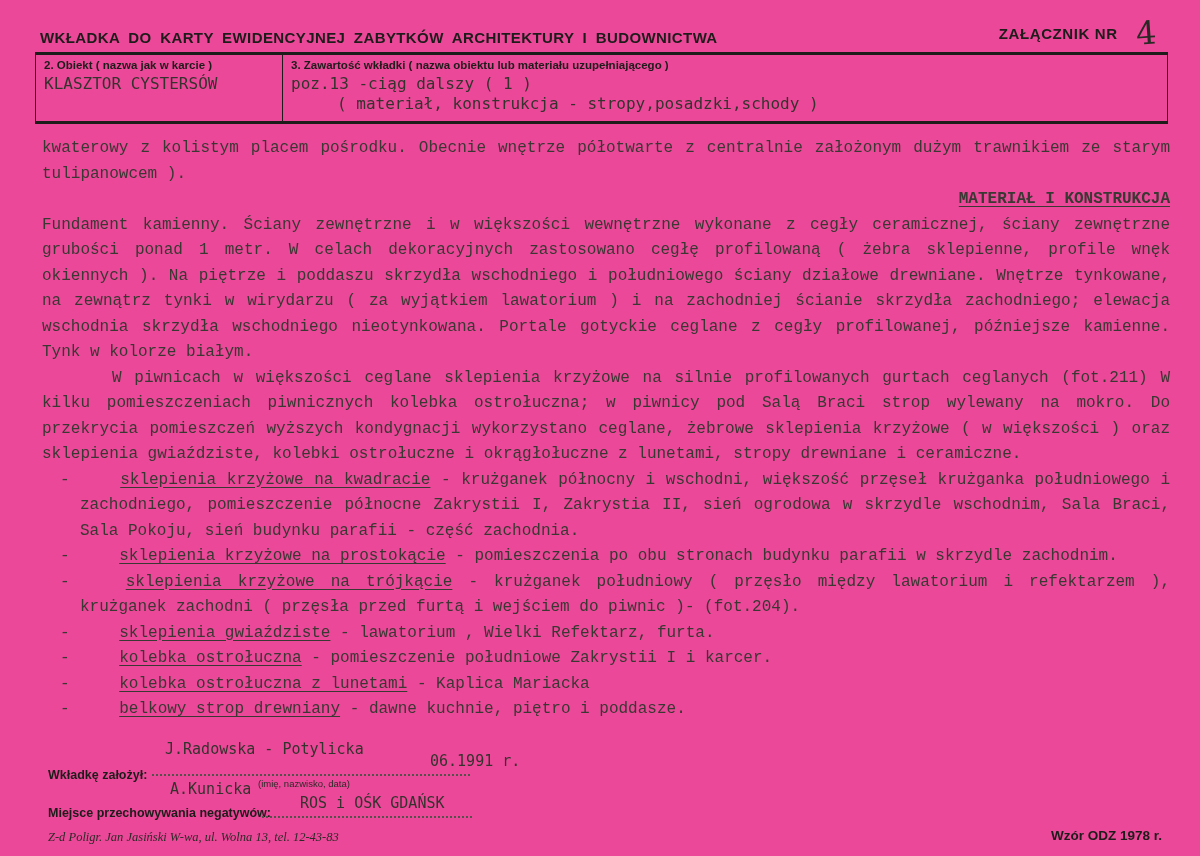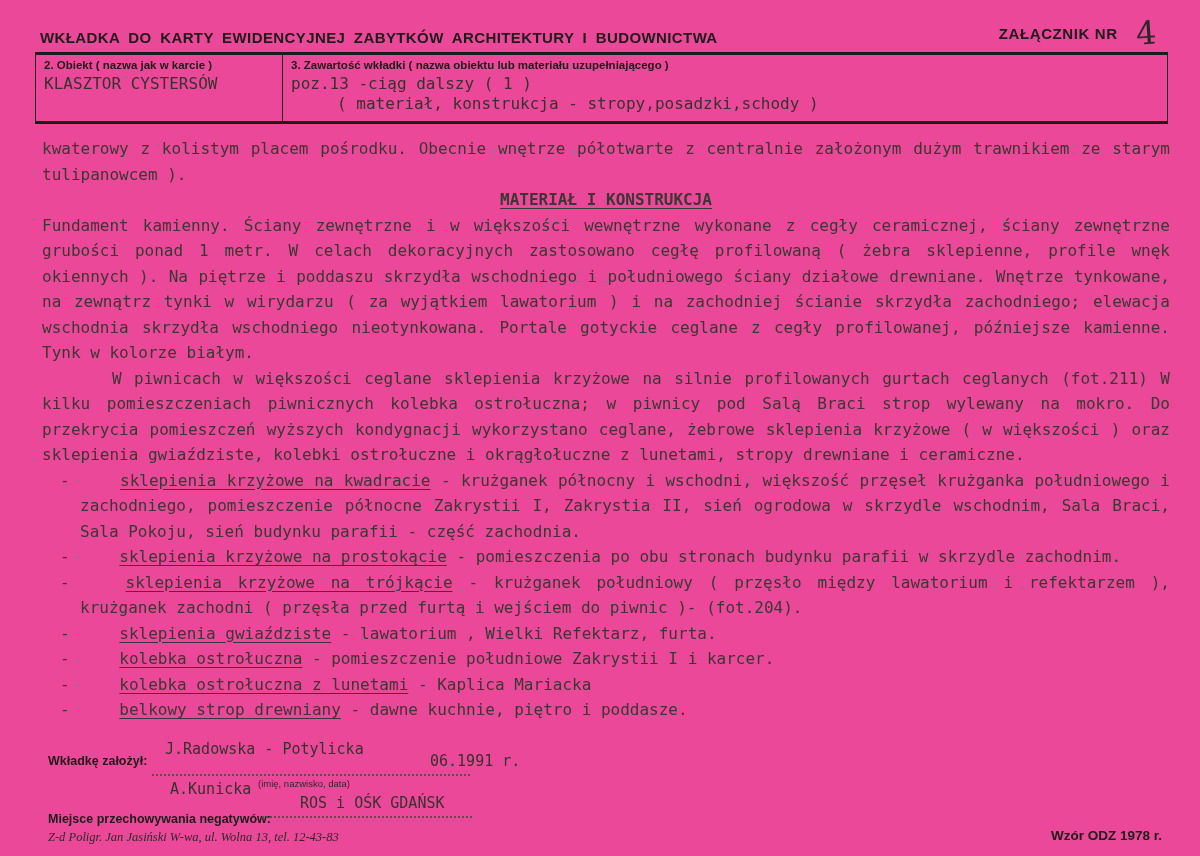--- a/index.html
+++ b/index.html
@@ -51,53 +51,54 @@
     font-weight:bold; font-size:11.5px; color:#1d1c1a; margin-bottom:3px;
   }
   .cell-value { font-size:16px; line-height:20px; }
   .cell-value.indent2 { margin-left:46px; }
   
   .doc-body {
     padding:12px 30px 0 42px;
     font-size:16px; line-height:25.5px;
     text-align:justify;
     color:#3a3833;
+    font-family:Liberation Mono, monospace;
   }
   .doc-body p { margin:0; }
   .para-indent { text-indent:70px; }
   .section-heading {
     font-weight:bold;
     text-decoration:underline;
     text-underline-offset:3px;
-    text-align:center;
+    text-align:right;
   }
   .list { margin-top:0; }
   .list-item {
     padding-left:38px; text-indent:-20px;
   }
   .term { text-decoration:underline; text-underline-offset:3px;margin-left:40px; }
   
   .footer { position:absolute; left:0; right:0; bottom:0; height:118px; font-size:15px; }
   .f-abs { position:absolute; white-space:nowrap; }
   .f-name1 { left:165px; top:2px; }
   .f-date  { left:430px; top:14px; }
   .f-label {
     font-family:"Liberation Sans", sans-serif;
     font-weight:bold; font-size:12.5px; color:#1d1c1a;
   }
-  .f-label1 { left:48px; top:16px;text-align:center; }
+  .f-label1 { left:48px; top:30px;text-align:center; }
   .dots { display:inline-block; border-bottom:2px dotted #55524c; height:12px; vertical-align:baseline; }
   .dots1 { left:152px; top:24px; width:318px; }
   .f-name2 { left:170px; top:42px; }
   .f-caption {
     left:258px; top:40px;
     font-family:"Liberation Sans", sans-serif; font-size:9.5px; color:#2b2a27;
   }
   .f-ros { left:300px; top:56px; }
-  .f-label2 { left:48px; top:74px;text-align:right; }
+  .f-label2 { left:48px; top:68px;text-align:right; }
   .dots2 { left:262px; top:66px; width:210px; }
   .f-print {
     left:48px; top:92px;
     font-family:"Liberation Serif", serif; font-style:italic;
     font-size:12.5px; color:#2b2a27;
   }
   .f-wzor {
     right:38px; top:90px;
     font-family:"Liberation Sans", sans-serif; font-weight:bold;
     font-size:13.5px; color:#1d1c1a;

